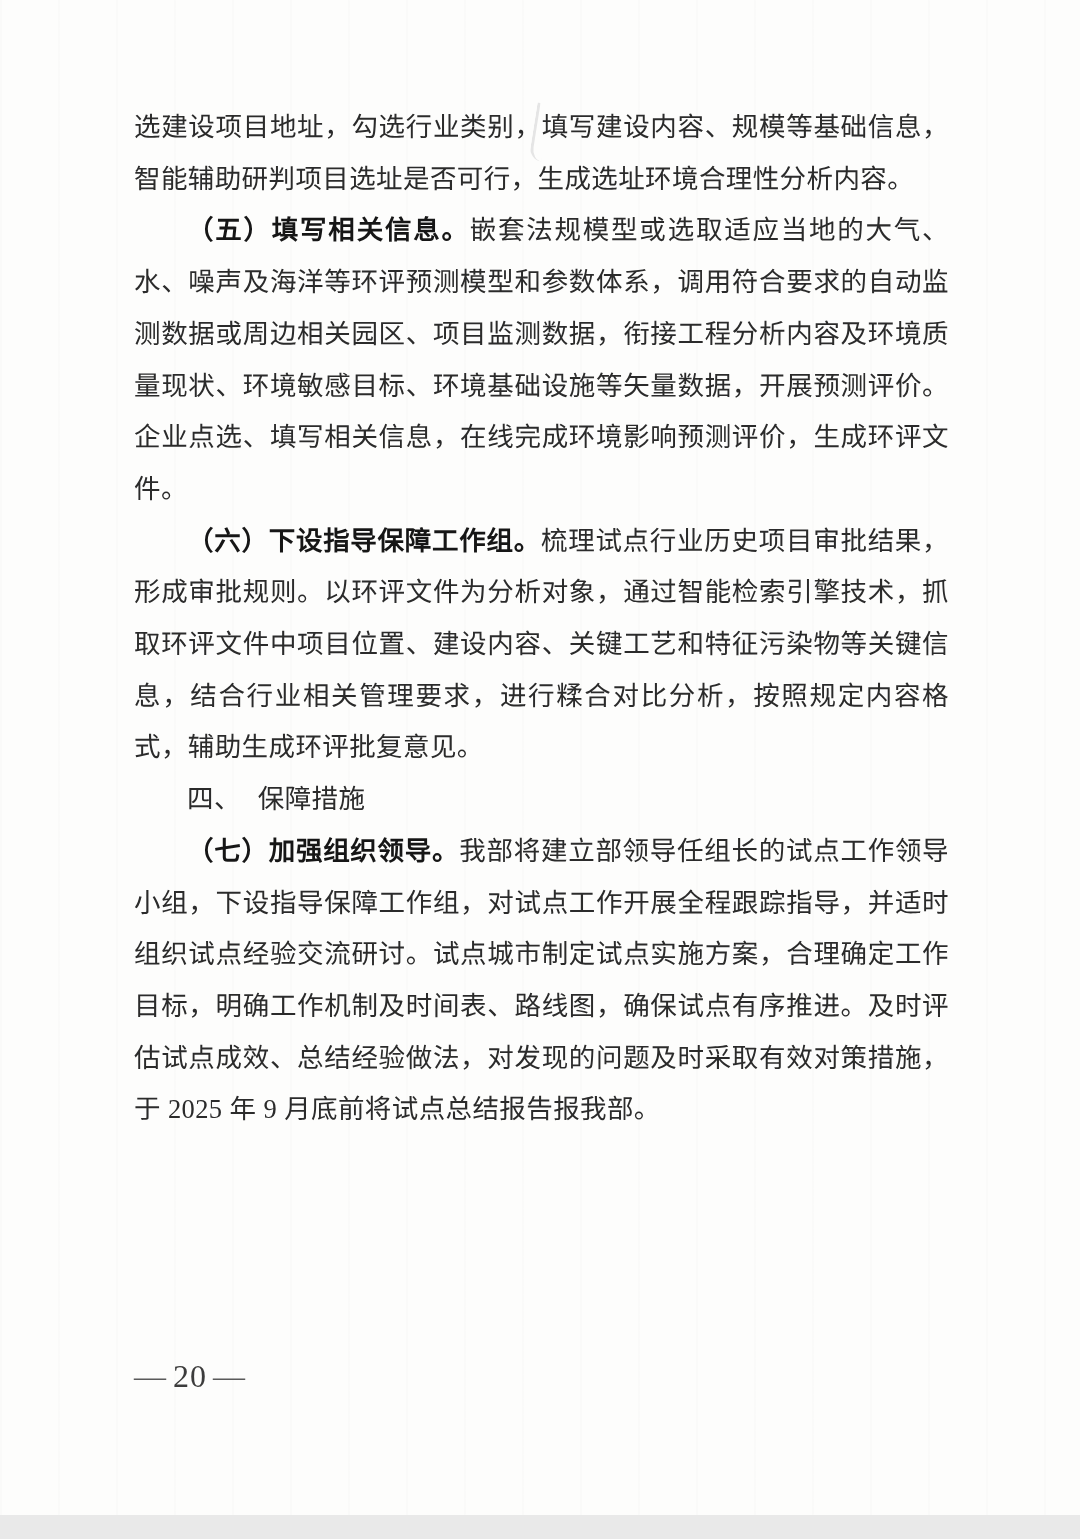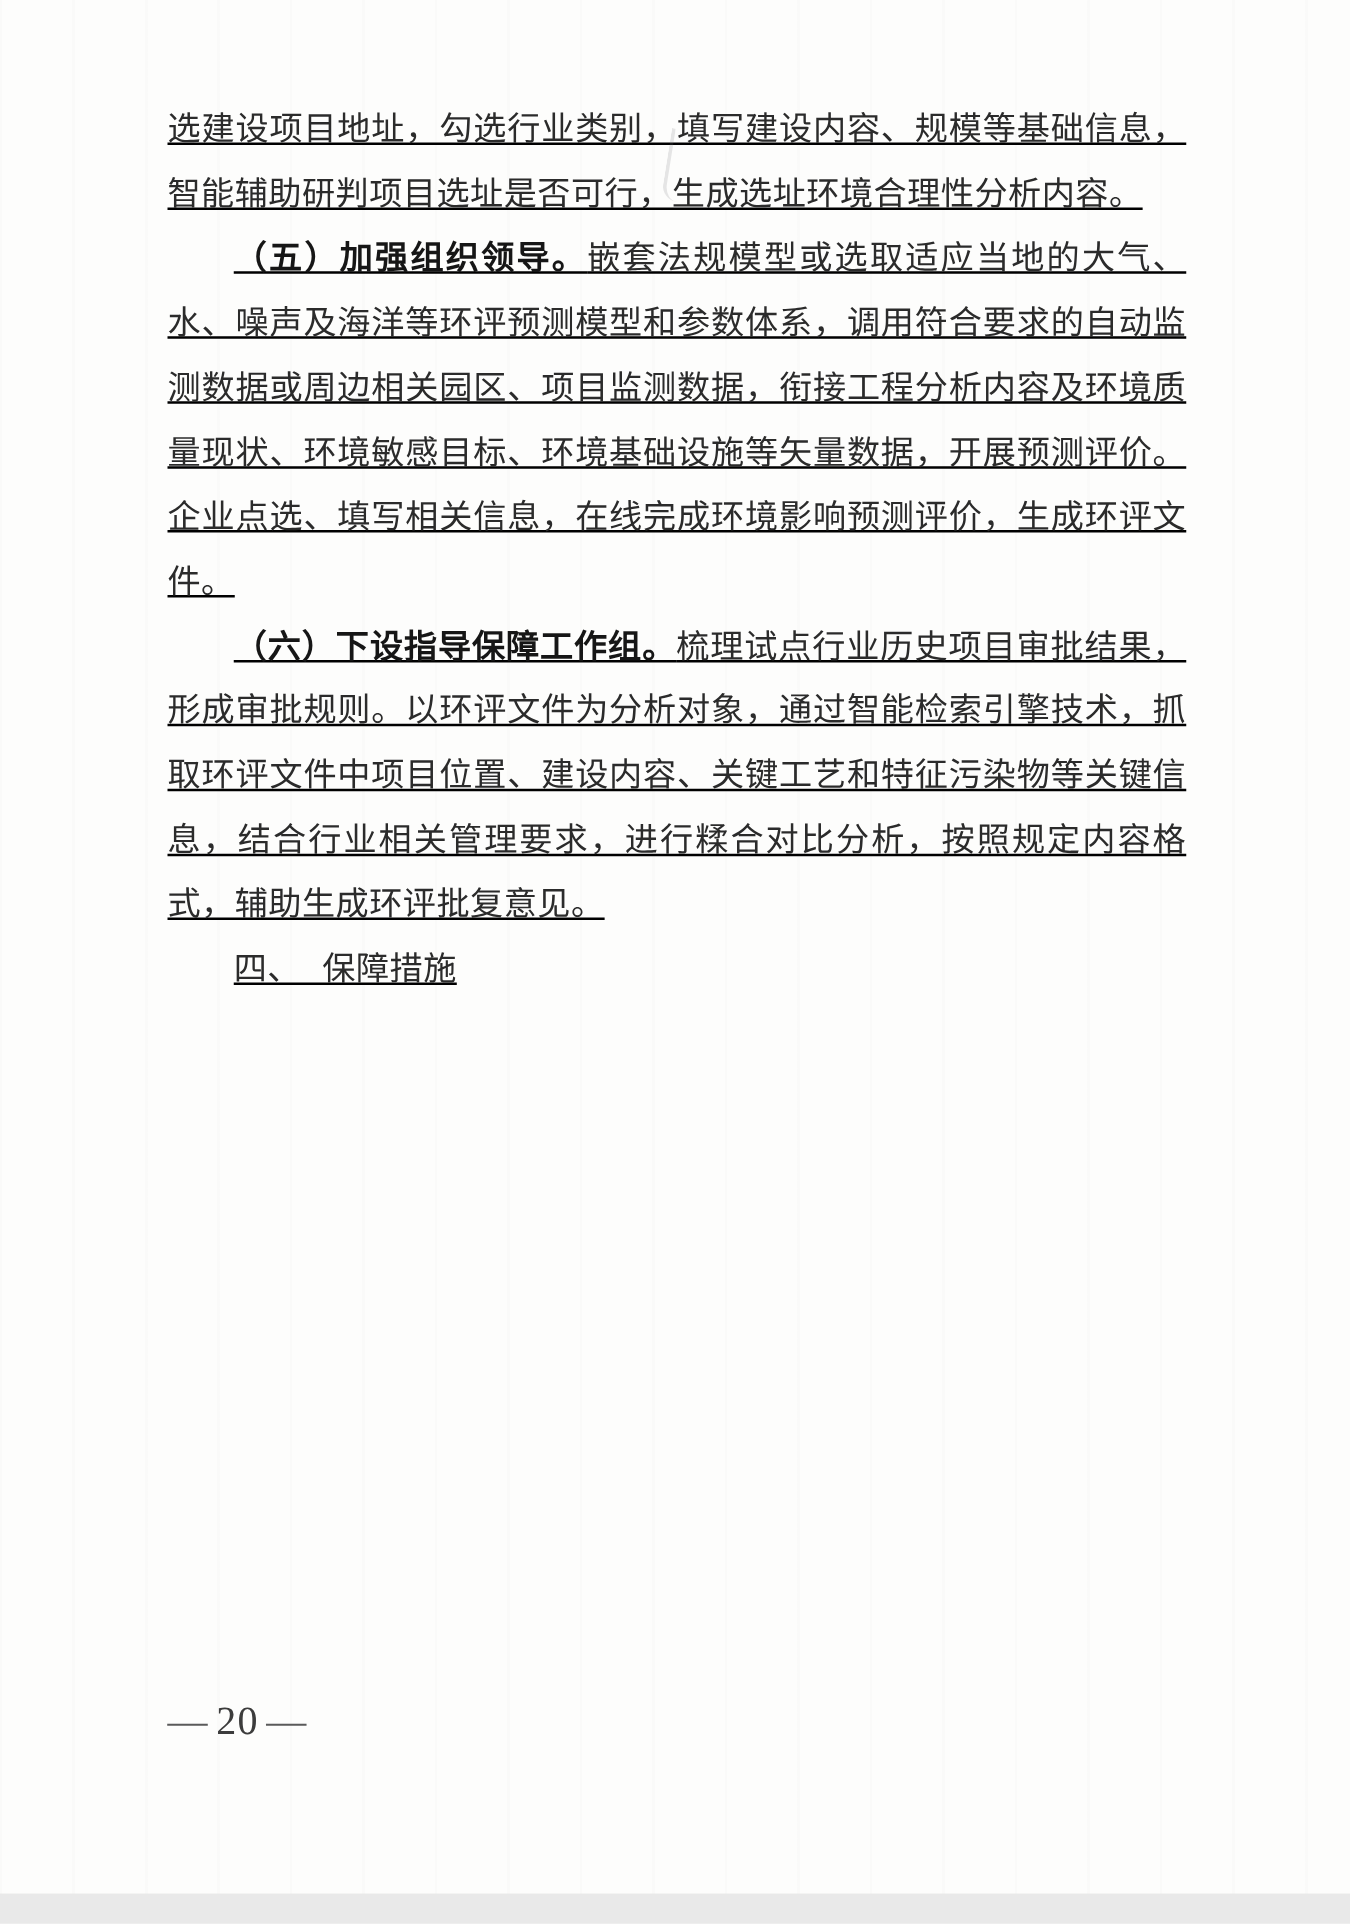--- a/index.html
+++ b/index.html
@@ -12,23 +12,22 @@
     width: 1080px;
     height: 1515px;
     margin: 0 auto;
     background:
       repeating-linear-gradient(90deg,
         rgba(0,0,0,0.010) 0px, rgba(0,0,0,0.010) 2px,
         rgba(0,0,0,0.0) 2px, rgba(0,0,0,0.0) 58px),
       #fdfdfc;
     overflow: hidden;
     box-sizing: border-box;
-    padding: 78px 131px 0 134px;
+    padding: 102px 131px 0 134px;
     font-family: "Liberation Serif", "DejaVu Serif", serif;
-    text-decoration: underline;
   }
   .doc {
     font-size: 26.5px;
     line-height: 51.7px;
     color: #2b2b2b;
     letter-spacing: 0.4px;
     text-align: justify;
     text-align-last: left;
   }
   .doc p {
@@ -78,25 +77,26 @@
 <body>
 
 <div class="page">
 
   <div class="scan-mark"></div>
 
   <div class="doc">
 
     <p>选建设项目地址，勾选行业类别，填写建设内容、规模等基础信息，智能辅助研判项目选址是否可行，生成选址环境合理性分析内容。</p>
 
-    <p class="para-indent"><span class="lead">（五）加强组织领导。</span><span>嵌套法规模型或选取适应当地的大气、水、噪声及海洋等环评预测模型和参数体系，调用符合要求的自动监测数据或周边相关园区、项目监测数据，衔接工程分析内容及环境质量现状、环境敏感目标、环境基础设施等矢量数据，开展预测评价。企业点选、填写相关信息，在线完成环境影响预测评价，生成环评文件。</span></p>
+    <p class="para-indent"><span class="lead">（五）填写相关信息。</span><span>嵌套法规模型或选取适应当地的大气、水、噪声及海洋等环评预测模型和参数体系，调用符合要求的自动监测数据或周边相关园区、项目监测数据，衔接工程分析内容及环境质量现状、环境敏感目标、环境基础设施等矢量数据，开展预测评价。企业点选、填写相关信息，在线完成环境影响预测评价，生成环评文件。</span></p>
 
     <p class="para-indent"><span class="lead">（六）下设指导保障工作组。</span><span>梳理试点行业历史项目审批结果，形成审批规则。以环评文件为分析对象，通过智能检索引擎技术，抓取环评文件中项目位置、建设内容、关键工艺和特征污染物等关键信息，结合行业相关管理要求，进行糅合对比分析，按照规定内容格式，辅助生成环评批复意见。</span></p>
 
     <p class="section-heading">四、 保障措施</p>
 
+    <p class="para-indent"><span class="lead">（七）加强组织领导。</span><span>我部将建立部领导任组长的试点工作领导小组，下设指导保障工作组，对试点工作开展全程跟踪指导，并适时组织试点经验交流研讨。试点城市制定试点实施方案，合理确定工作目标，明确工作机制及时间表、路线图，确保试点有序推进。及时评估试点成效、总结经验做法，对发现的问题及时采取有效对策措施，于 2025 年 9 月底前将试点总结报告报我部。</span></p>
 
 
   </div>
 
   <div class="footer"><span class="dash">—</span><span class="num">20</span><span class="dash">—</span></div>
 
 </div>
 
 </body></html>

